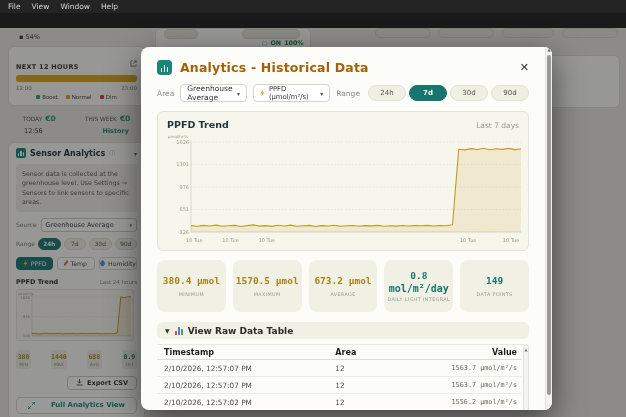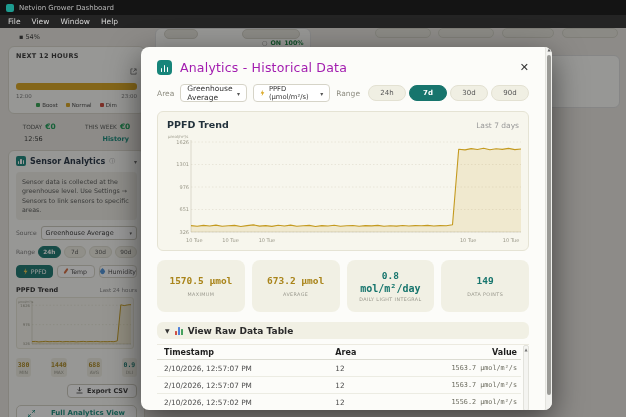--- a/index.html
+++ b/index.html
@@ -13,21 +13,21 @@
   .menubar{height:13px;background:#242424;display:flex;align-items:center;gap:11px;padding:0 8px;}
   .menu-item{font-size:7.5px;color:#d6d6d6;}
 
   
   .desktop{position:absolute;top:28px;left:0;right:0;bottom:0;background:#e9e7e0;overflow:hidden;z-index:1;}
   .overlay{position:absolute;top:28px;left:0;right:0;bottom:0;background:rgba(22,22,22,.44);z-index:4;}
 
   .sidebar{position:absolute;left:8px;top:2px;width:137px;}
   .hum{font-size:6.5px;color:#333;margin:3px 0 5px 11px;}
   .card{background:#fbfbf8;border:1px solid #d9d7cc;border-radius:6px;padding:5px 7px;}
-  .n12-head{display:flex;align-items:flex-start;flex-direction:column;}
+  .n12-head{display:flex;align-items:flex-end;}
   .n12-title{font-size:6.5px;font-weight:bold;color:#333;letter-spacing:.3px;}
   .n12-ext{margin-left:auto;}
   .n12-bar{height:7px;background:#d9a41c;border-radius:3px;margin:4px 0 3px;}
   .n12-times{display:flex;justify-content:space-between;font-size:5.5px;color:#777;}
   .n12-legend{display:flex;justify-content:center;gap:8px;margin-top:3px;font-size:5.5px;color:#444;align-items:center;}
   .sq{width:4px;height:4px;display:inline-block;margin-right:2px;border-radius:1px;}
   .sq.g{background:#2fa24f;}.sq.a{background:#d9a41c;}.sq.r{background:#cc4437;}
   .costs{display:flex;justify-content:space-around;margin:8px 0 3px;font-size:5.8px;color:#555;align-items:center;}
   .costs b{font-size:7.5px;color:#149a52;margin-left:3px;}
   .timerow{display:flex;justify-content:space-between;margin:4px 16px 7px;font-size:6.5px;}
@@ -76,21 +76,21 @@
   .st2 .avg{color:#15803d;}
   .okbadge{position:absolute;left:342px;top:35px;font-size:6.3px;color:#15803d;background:#e4f2e7;border:1px solid #bcdcc5;border-radius:6px;padding:1px 5px;font-weight:bold;}
 
   
   .modal{position:absolute;left:141px;top:47px;width:411px;height:363px;background:#fcfcf9;border-radius:8px;box-shadow:0 10px 32px rgba(0,0,0,.55);z-index:5;overflow:hidden;padding:12px 23px 0 16px;}
   .modal-sb{position:absolute;right:0;top:0;bottom:0;width:7px;background:#f1f1ee;border-left:1px solid #e3e3de;}
   .modal-sb .sb-up{font-size:4px;color:#666;text-align:center;line-height:6px;}
   .modal-sb .thumb{position:absolute;top:8px;left:1px;width:4px;height:340px;background:#9a9a96;border-radius:2px;}
   .m-head{display:flex;align-items:center;gap:8px;height:16px;margin-bottom:9px;}
   .m-icon{width:15px;height:15px;background:#17857a;border-radius:4px;display:flex;align-items:flex-end;justify-content:center;gap:1.5px;padding:3px;}
-  .m-title{font-size:12.5px;font-weight:normal;color:#a21caf;letter-spacing:.2px;text-align:center;}
+  .m-title{font-size:12.5px;font-weight:bold;color:#a16207;letter-spacing:.2px;text-align:center;}
   .m-close{margin-left:auto;font-size:11px;color:#333;cursor:default;}
 
   .controls{display:flex;align-items:center;gap:6px;height:18px;margin-bottom:9px;}
   .lbl{font-size:7.5px;color:#8d8c80;}
   .select{height:18px;border:1px solid #d6d4c8;border-radius:4px;background:#fff;display:flex;align-items:center;gap:4px;padding:0 6px;font-size:7.5px;color:#333;}
   .select .chev{font-size:6px;color:#555;margin-left:auto;}
   .sel-area{width:96px;}
   .sel-metric{width:112px;font-size:6.8px;}
   .rgroup{display:flex;gap:3px;margin-left:2px;}
   .rbtn{width:38px;height:16px;border-radius:8px;background:#f0efe3;border:1px solid #e3e1d2;font-size:7px;color:#555;display:flex;align-items:center;justify-content:center;}
@@ -124,24 +124,20 @@
   .trow.body .c3{font-family:"DejaVu Sans Mono",monospace;font-size:6.8px;color:#6b6b5e;}
   .tbl-sb{position:absolute;right:0;top:0;bottom:0;width:6px;background:#f4f4f1;border:1px solid #e2e2dc;border-radius:2px;display:flex;flex-direction:column;justify-content:space-between;align-items:center;font-size:4px;color:#777;padding:1px 0;}
 
   svg text{font-family:"DejaVu Sans",sans-serif;}
 </style>
 </head>
 <body>
 
 <div id="screen">
 
-  <div class="titlebar">
-    <span class="appicon"></span>
-    <span class="apptitle">Netvion Grower Dashboard</span>
-  </div>
 
   <div class="menubar">
     <span class="menu-item">File</span>
     <span class="menu-item">View</span>
     <span class="menu-item">Window</span>
     <span class="menu-item">Help</span>
   </div>
 
   <div class="desktop">
 
@@ -358,20 +354,25 @@
           <text x="301.2" y="110" text-anchor="middle" font-size="5" fill="#9b998a">10 Tue</text>
           <text x="344.09999999999997" y="110" text-anchor="middle" font-size="5" fill="#9b998a">10 Tue</text>
           <text x="1" y="6" font-size="4" fill="#9b998a">μmol/m²/s</text>
           <path d="M24.0,93.6L30.2,94.3L36.5,93.4L42.7,94.0L48.9,93.1L55.1,94.3L61.4,93.8L67.6,93.4L73.8,94.5L80.0,93.6L86.3,92.9L92.5,94.1L98.7,93.6L104.9,94.4L111.2,93.3L117.4,94.0L123.6,93.1L129.8,94.3L136.1,93.7L142.3,93.4L148.5,94.5L154.8,93.6L161.0,94.0L167.2,93.2L173.4,94.3L179.7,93.8L185.9,93.5L192.1,94.2L198.3,93.6L204.6,93.9L210.8,93.4L217.0,94.3L223.2,93.7L229.5,94.1L235.7,93.5L241.9,94.0L248.2,93.6L254.4,93.8L260.6,93.4L266.8,94.0L273.1,93.6L279.3,93.8L285.5,92.8L291.7,17.3L298.0,17.9L304.2,16.6L310.4,17.5L316.6,16.3L322.9,17.8L329.1,16.8L335.3,17.4L341.5,16.4L347.8,17.6L354.0,17.0L354,100L24,100Z" fill="rgba(196,154,31,0.14)" stroke="none"></path>
           <path d="M24.0,93.6L30.2,94.3L36.5,93.4L42.7,94.0L48.9,93.1L55.1,94.3L61.4,93.8L67.6,93.4L73.8,94.5L80.0,93.6L86.3,92.9L92.5,94.1L98.7,93.6L104.9,94.4L111.2,93.3L117.4,94.0L123.6,93.1L129.8,94.3L136.1,93.7L142.3,93.4L148.5,94.5L154.8,93.6L161.0,94.0L167.2,93.2L173.4,94.3L179.7,93.8L185.9,93.5L192.1,94.2L198.3,93.6L204.6,93.9L210.8,93.4L217.0,94.3L223.2,93.7L229.5,94.1L235.7,93.5L241.9,94.0L248.2,93.6L254.4,93.8L260.6,93.4L266.8,94.0L273.1,93.6L279.3,93.8L285.5,92.8L291.7,17.3L298.0,17.9L304.2,16.6L310.4,17.5L316.6,16.3L322.9,17.8L329.1,16.8L335.3,17.4L341.5,16.4L347.8,17.6L354.0,17.0" fill="none" stroke="#c49a1f" stroke-width="1.1" stroke-linejoin="round"></path>
         </svg>
     </div>
 
     <div class="stats">
       <div class="stat">
+        <span class="v">380.4 μmol</span>
+          <span class="v2"></span>
+          <span class="l">MINIMUM</span>
+      </div>
+      <div class="stat">
         <span class="v">1570.5 μmol</span>
           <span class="v2"></span>
           <span class="l">MAXIMUM</span>
       </div>
       <div class="stat">
         <span class="v">673.2 μmol</span>
           <span class="v2"></span>
           <span class="l">AVERAGE</span>
       </div>
       <div class="stat teal">

